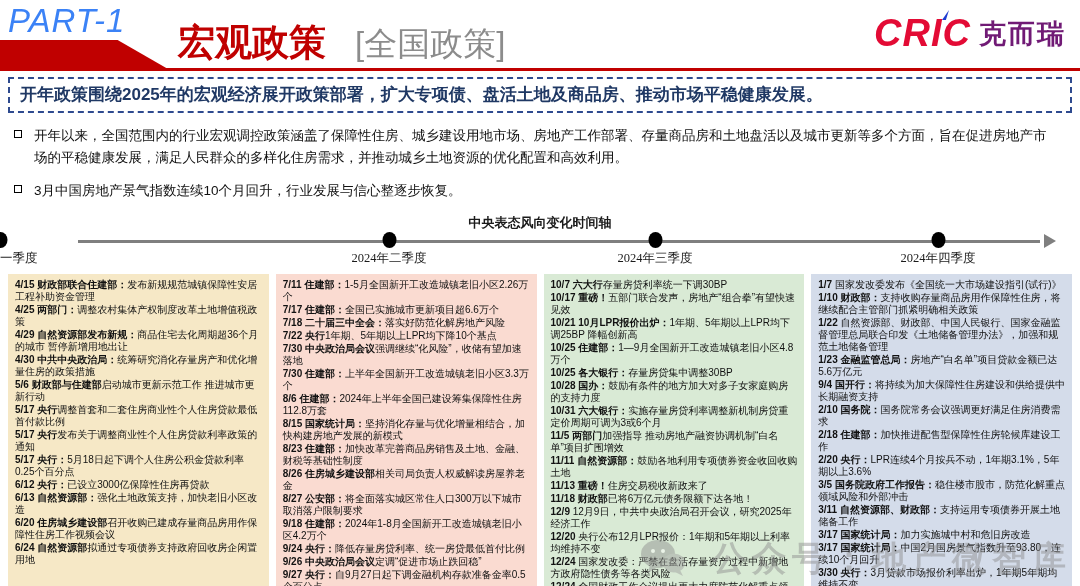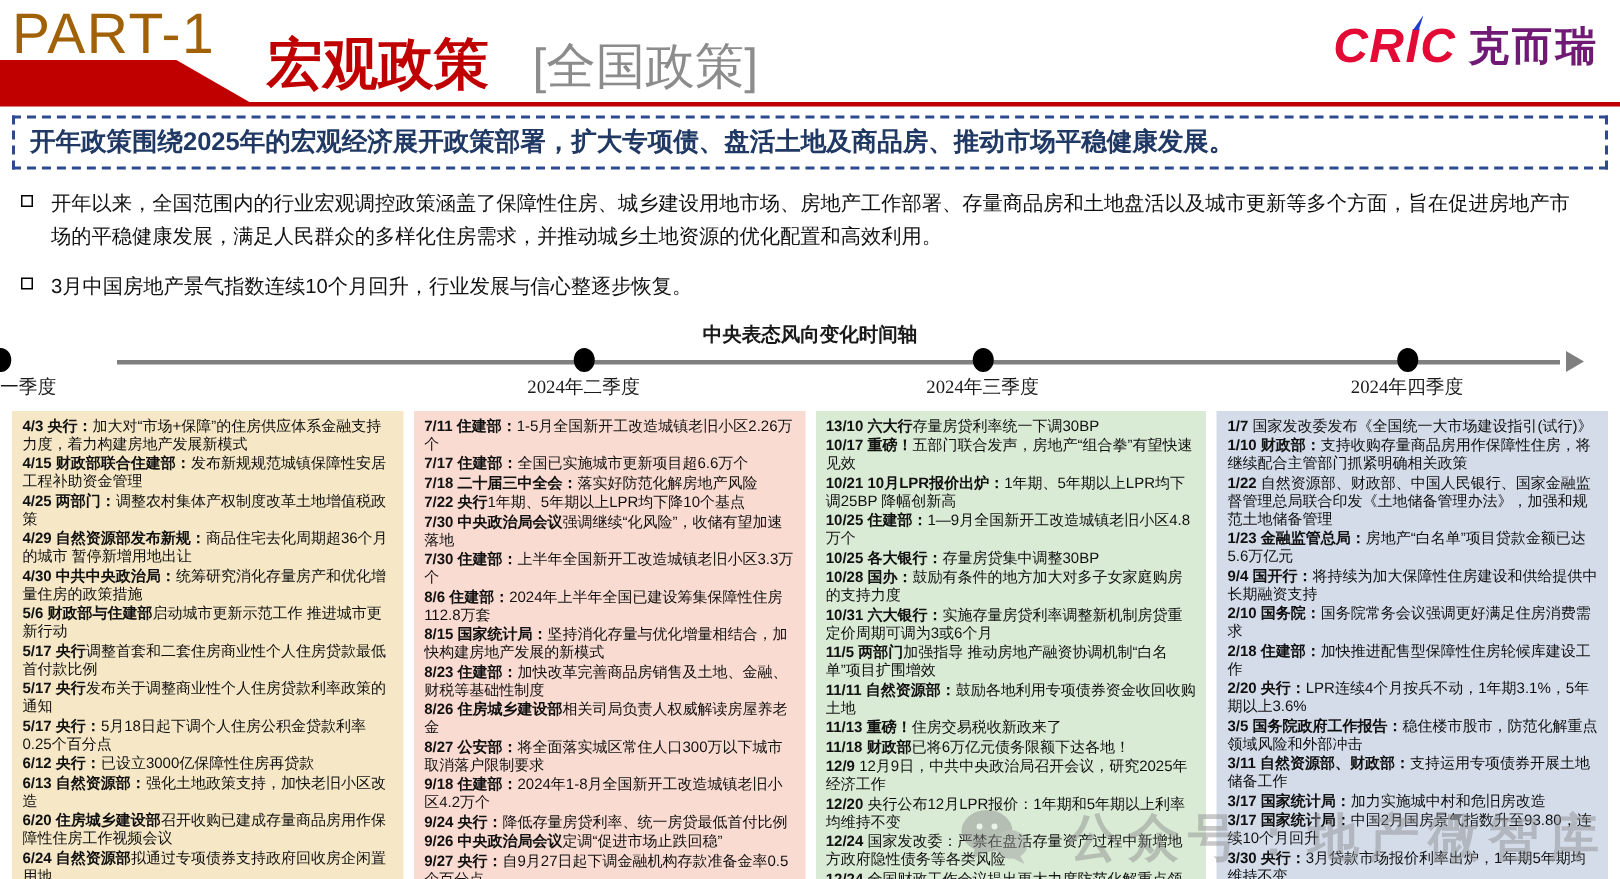--- a/index.html
+++ b/index.html
@@ -4,28 +4,28 @@
 <style>
   * { margin:0; padding:0; box-sizing:border-box; }
   html,body { background:#fff; }
   .slide {
     position:relative; width:1080px; height:586px; background:#fff;
     font-family:"Liberation Sans","DejaVu Sans",sans-serif; overflow:hidden;
   }
   
   .hdr { position:relative; height:71px; }
   .hdr-rule { position:absolute; left:0; right:0; bottom:0; height:3px; background:#c00000; }
-  .part-label { position:absolute; left:8px; top:2px; font-size:38px; color:#a16207; letter-spacing:1px; }
+  .part-label { position:absolute; left:8px; top:2px; font-size:33px; color:#3b82f6; letter-spacing:1px;font-style:italic; }
   .red-shape { position:absolute; left:0; top:40px; width:168px; height:29px; background:#c00000;
     clip-path:polygon(0 0,70% 0,100% 100%,0 100%); }
   .title-row { position:absolute; left:178px; top:18px; white-space:nowrap; }
   .title-main { font-size:37px; font-weight:bold; color:#c00000; }
   .title-sub { font-size:33px; color:#8c8c8c;margin-left:29px; }
   .logo { position:absolute; right:14px; top:12px; display:flex; align-items:center; gap:8px; }
-  .logo-en { font-size:32px; font-weight:bold; font-style:italic; color:#e30b35; letter-spacing:1px; position:relative; }
+  .logo-en { font-size:38px; font-weight:bold; font-style:italic; color:#e30b35; letter-spacing:1px; position:relative; }
   .logo-tick { position:absolute; top:-2px; right:22px; width:7px; height:10px; background:#1f3bd0;
     clip-path:polygon(0 100%,100% 0,55% 100%); }
   .logo-cn { font-size:27px; font-weight:bold; color:#701a75; letter-spacing:2px; }
   
   .banner { margin:6px 8px 0 8px; border:2px dashed #2e4a8f; padding:4px 10px 5px;
     font-size:17px; font-weight:bold; color:#1f3864; }
   
   .bullets { margin:12px 32px 0 14px; list-style:none; }
   .bullets li { display:flex; gap:12px; margin-bottom:12px; font-size:13.5px; line-height:1.6; color:#111; }
   .sq { flex:0 0 auto; width:8px; height:8px; border:1.8px solid #000; margin-top:5px; }
@@ -100,21 +100,20 @@
         <div class="lbl">2024年四季度</div>
       </div>
       <div class="tl-q">
         <div class="dot"></div>
         <div class="lbl">2025年一季度</div>
       </div>
     </div>
 
   <div class="cols">
       <div class="col" style="background: rgb(246, 232, 198);">
-        <p><b>4/3 央行：</b><span>加大对“市场+保障”的住房供应体系金融支持力度，着力构建房地产发展新模式</span></p>
         <p><b>4/15 财政部联合住建部：</b><span>发布新规规范城镇保障性安居工程补助资金管理</span></p>
         <p><b>4/25 两部门：</b><span>调整农村集体产权制度改革土地增值税政策</span></p>
         <p><b>4/29 自然资源部发布新规：</b><span>商品住宅去化周期超36个月的城市 暂停新增用地出让</span></p>
         <p><b>4/30 中共中央政治局：</b><span>统筹研究消化存量房产和优化增量住房的政策措施</span></p>
         <p><b>5/6 财政部与住建部</b><span>启动城市更新示范工作 推进城市更新行动</span></p>
         <p><b>5/17 央行</b><span>调整首套和二套住房商业性个人住房贷款最低首付款比例</span></p>
         <p><b>5/17 央行</b><span>发布关于调整商业性个人住房贷款利率政策的通知</span></p>
         <p><b>5/17 央行：</b><span>5月18日起下调个人住房公积金贷款利率0.25个百分点</span></p>
         <p><b>6/12 央行：</b><span>已设立3000亿保障性住房再贷款</span></p>
         <p><b>6/13 自然资源部：</b><span>强化土地政策支持，加快老旧小区改造</span></p>
@@ -132,21 +131,21 @@
         <p><b>8/15 国家统计局：</b><span>坚持消化存量与优化增量相结合，加快构建房地产发展的新模式</span></p>
         <p><b>8/23 住建部：</b><span>加快改革完善商品房销售及土地、金融、财税等基础性制度</span></p>
         <p><b>8/26 住房城乡建设部</b><span>相关司局负责人权威解读房屋养老金</span></p>
         <p><b>8/27 公安部：</b><span>将全面落实城区常住人口300万以下城市取消落户限制要求</span></p>
         <p><b>9/18 住建部：</b><span>2024年1-8月全国新开工改造城镇老旧小区4.2万个</span></p>
         <p><b>9/24 央行：</b><span>降低存量房贷利率、统一房贷最低首付比例</span></p>
         <p><b>9/26 中央政治局会议</b><span>定调“促进市场止跌回稳”</span></p>
         <p><b>9/27 央行：</b><span>自9月27日起下调金融机构存款准备金率0.5个百分点</span></p>
       </div>
       <div class="col" style="background: rgb(217, 234, 213);">
-        <p><b>13/10 六大行</b><span>存量房贷利率统一下调30BP</span></p>
+        <p><b>10/7 六大行</b><span>存量房贷利率统一下调30BP</span></p>
         <p><b>10/17 重磅！</b><span>五部门联合发声，房地产“组合拳”有望快速见效</span></p>
         <p><b>10/21 10月LPR报价出炉：</b><span>1年期、5年期以上LPR均下调25BP 降幅创新高</span></p>
         <p><b>10/25 住建部：</b><span>1—9月全国新开工改造城镇老旧小区4.8万个</span></p>
         <p><b>10/25 各大银行：</b><span>存量房贷集中调整30BP</span></p>
         <p><b>10/28 国办：</b><span>鼓励有条件的地方加大对多子女家庭购房的支持力度</span></p>
         <p><b>10/31 六大银行：</b><span>实施存量房贷利率调整新机制房贷重定价周期可调为3或6个月</span></p>
         <p><b>11/5 两部门</b><span>加强指导 推动房地产融资协调机制“白名单”项目扩围增效</span></p>
         <p><b>11/11 自然资源部：</b><span>鼓励各地利用专项债券资金收回收购土地</span></p>
         <p><b>11/13 重磅！</b><span>住房交易税收新政来了</span></p>
         <p><b>11/18 财政部</b><span>已将6万亿元债务限额下达各地！</span></p>

